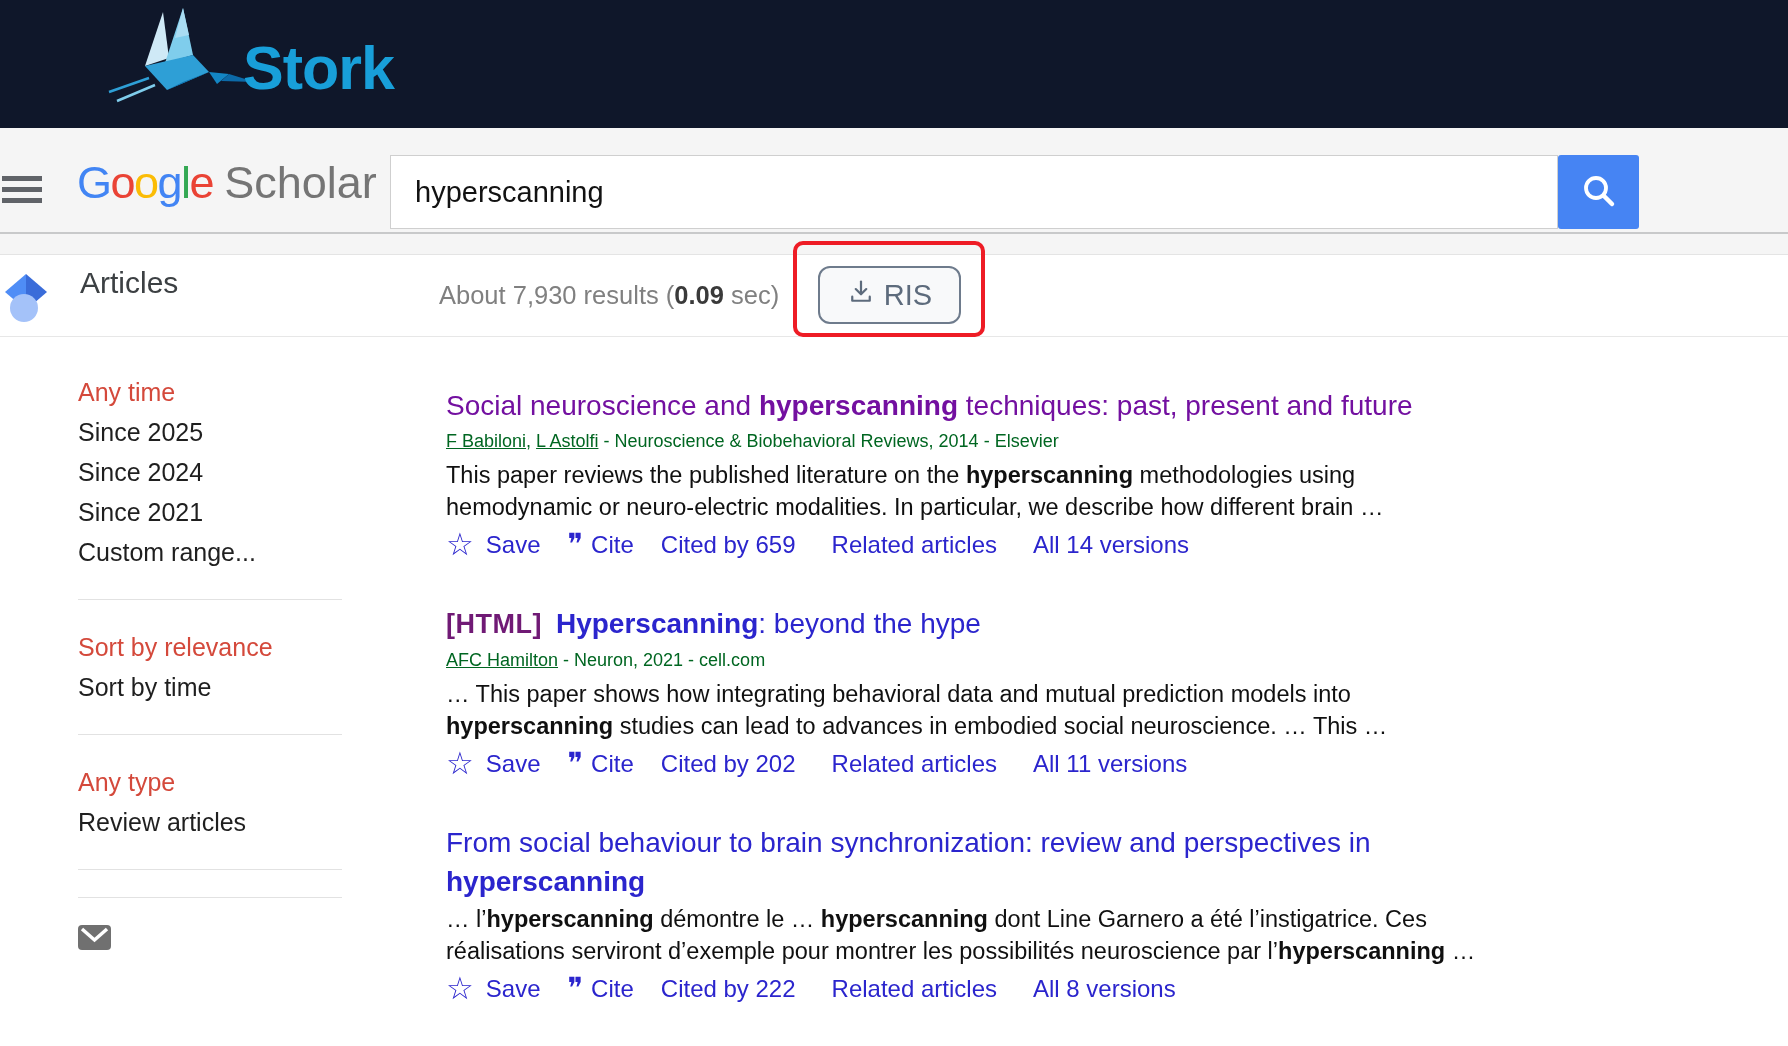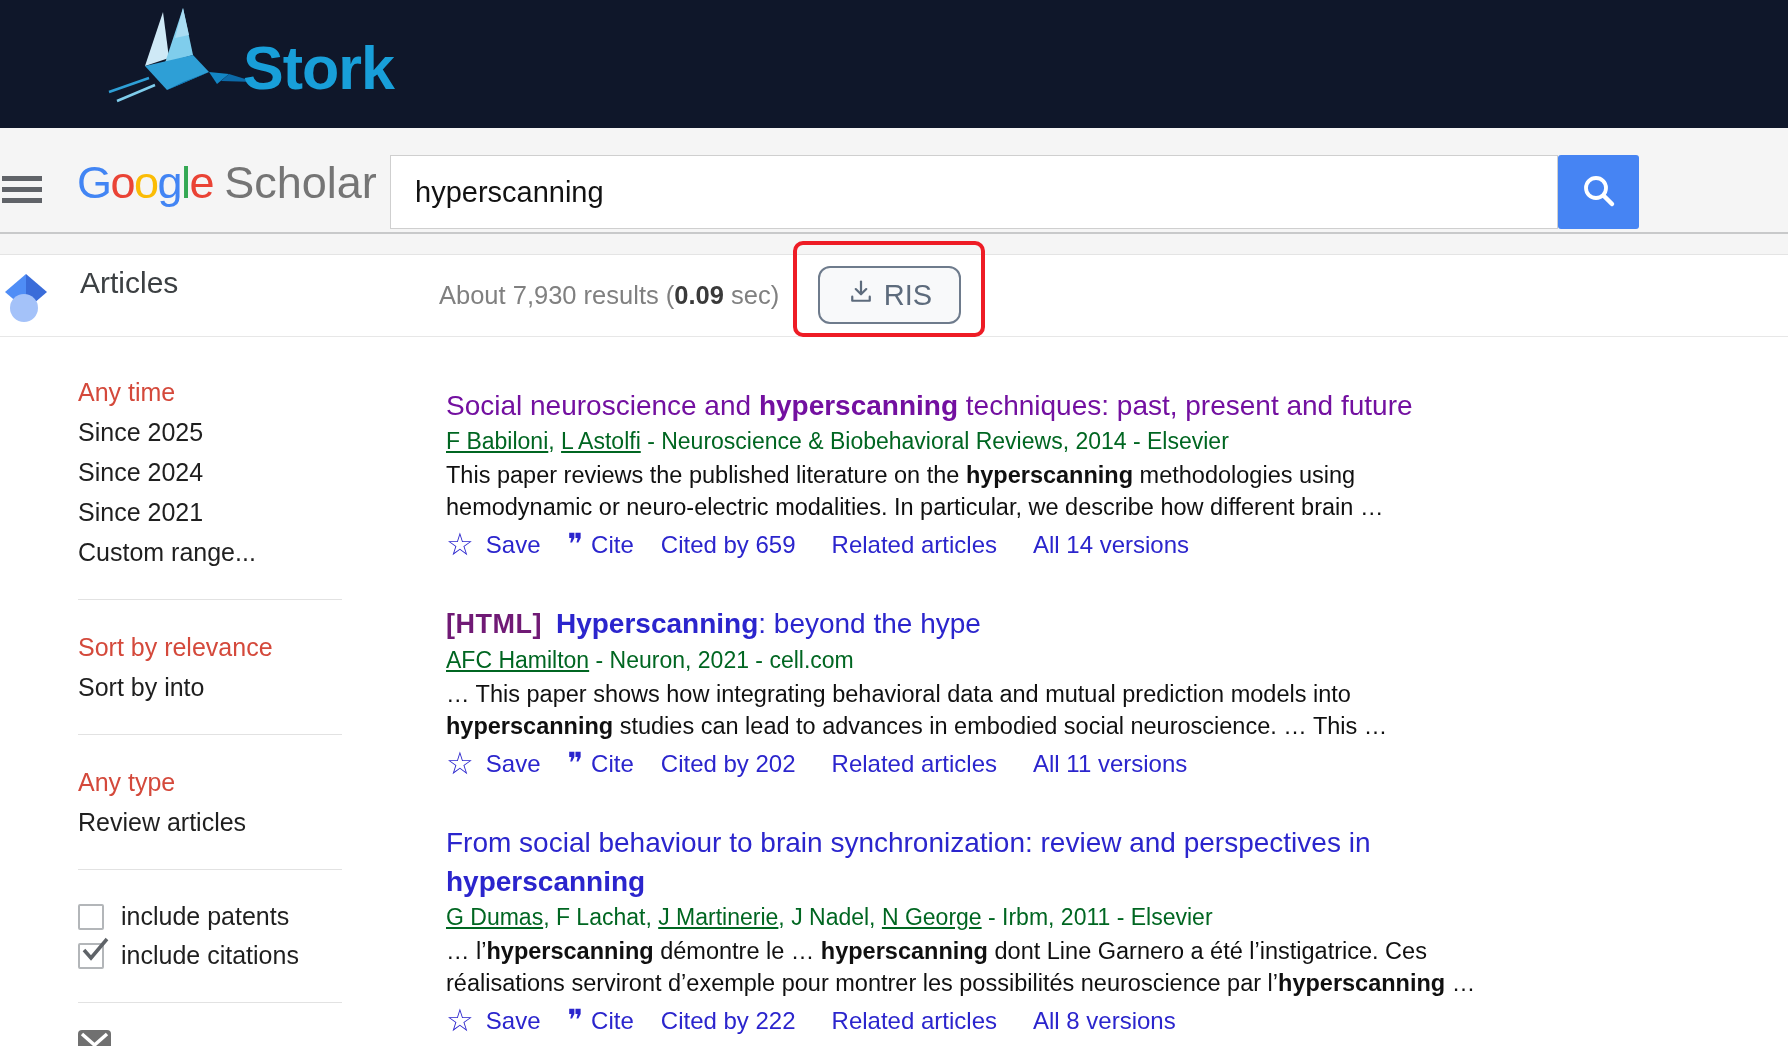--- a/index.html
+++ b/index.html
@@ -55,21 +55,21 @@
   .cb-box svg{position:absolute;left:0;top:-9px;}
   .alert-env{margin-top:1px;}
 
   
   .results{position:absolute;left:446px;top:386px;width:1040px;}
   .result{margin-bottom:44px;}
   .r-title{font-size:28px;line-height:39px;font-weight:400;color:#2b25cd;margin:0;cursor:pointer;}
   .r-title.visited{color:#7310a0;}
   .r-title .b{font-weight:700;}
   .tag{color:#701a75;font-weight:700;font-size:27px;margin-right:14px;letter-spacing:0.5px;}
-  .r-auth{font-size:23px;line-height:31px;color:#006621;margin-top:1px;}
+  .r-auth{font-size:18px;line-height:31px;color:#006621;margin-top:1px;}
   .alink{text-decoration:underline;cursor:pointer;}
   .r-snip{font-size:23.5px;line-height:31.5px;color:#101010;margin-top:3px;}
   .r-snip .b{font-weight:700;}
   .r-act{display:flex;align-items:center;margin-top:6px;font-size:24px;color:#2b25cd;}
   .ic-star{font-size:31px;margin-right:12px;line-height:1;cursor:pointer;}
   .ic-quote{font-family:"DejaVu Serif",serif;font-size:29px;margin-right:10px;line-height:1;
             letter-spacing:-2px;cursor:pointer;}
   .act{margin-right:27px;cursor:pointer;text-decoration:none;color:#2b25cd;}
   .act.sp{margin-right:36px;}
 </style>
@@ -141,42 +141,28 @@
       <div class="sb-sec">
         <a class="sb-item sel">Any time</a>
         <a class="sb-item">Since 2025</a>
         <a class="sb-item">Since 2024</a>
         <a class="sb-item">Since 2021</a>
         <a class="sb-item">Custom range...</a>
       </div>
       <div class="sb-div"></div>
       <div class="sb-sec">
         <a class="sb-item sel">Sort by relevance</a>
-        <a class="sb-item">Sort by into</a>
+        <a class="sb-item">Sort by time</a>
       </div>
       <div class="sb-div"></div>
       <div class="sb-sec">
         <a class="sb-item sel">Any type</a>
         <a class="sb-item">Review articles</a>
       </div>
       <div class="sb-div"></div>
-      <div class="sb-sec">
-        <label class="cb-row">
-          <span class="cb-box"></span>
-          <span class="cb-lab">include patents</span>
-        </label>
-        <label class="cb-row">
-          <span class="cb-box">
-            <svg width="30" height="28" viewBox="0 0 30 28">
-              <path d="M4 14 L11 22 L27 3" stroke="#5f6368" stroke-width="3.5" fill="none"></path>
-            </svg>
-          </span>
-          <span class="cb-lab">include citations</span>
-        </label>
-      </div>
       <div class="sb-div"></div>
       <div class="alert-env"><svg width="33" height="25" viewBox="0 0 33 25">
           <rect x="0" y="0" width="33" height="25" rx="4" fill="#707070"></rect>
           <path d="M4 4 L16.5 15 L29 4" stroke="#fff" stroke-width="3.5" fill="none"></path>
         </svg></div>
     </div>
 
   <div class="results">
       <article class="result">
         <h3 class="r-title visited"><span>Social neuroscience and </span><span class="b">hyperscanning</span><span> techniques: past, present and future</span></h3>
@@ -201,21 +187,20 @@
           <a class="act">Save</a>
           <span class="ic-quote">❞</span>
           <a class="act">Cite</a>
           <a class="act sp">Cited by 202</a>
           <a class="act sp">Related articles</a>
           <a class="act sp">All 11 versions</a>
         </div>
       </article>
       <article class="result">
         <h3 class="r-title"><span>From social behaviour to brain synchronization: review and perspectives in</span><br><span class="b">hyperscanning</span></h3>
-        <div class="r-auth"><span class=" alink">G Dumas</span><span>, F Lachat, </span><span class=" alink">J Martinerie</span><span>, J Nadel, </span><span class=" alink">N George</span><span> - Irbm, 2011 - Elsevier</span></div>
         <div class="r-snip"><span>… l’</span><span class="b">hyperscanning</span><span> démontre le … </span><span class="b">hyperscanning</span><span> dont Line Garnero a été l’instigatrice. Ces</span><br><span>réalisations serviront d’exemple pour montrer les possibilités neuroscience par l’</span><span class="b">hyperscanning</span><span> …</span></div>
         <div class="r-act">
           <span class="ic-star">☆</span>
           <a class="act">Save</a>
           <span class="ic-quote">❞</span>
           <a class="act">Cite</a>
           <a class="act sp">Cited by 222</a>
           <a class="act sp">Related articles</a>
           <a class="act sp">All 8 versions</a>
         </div>

